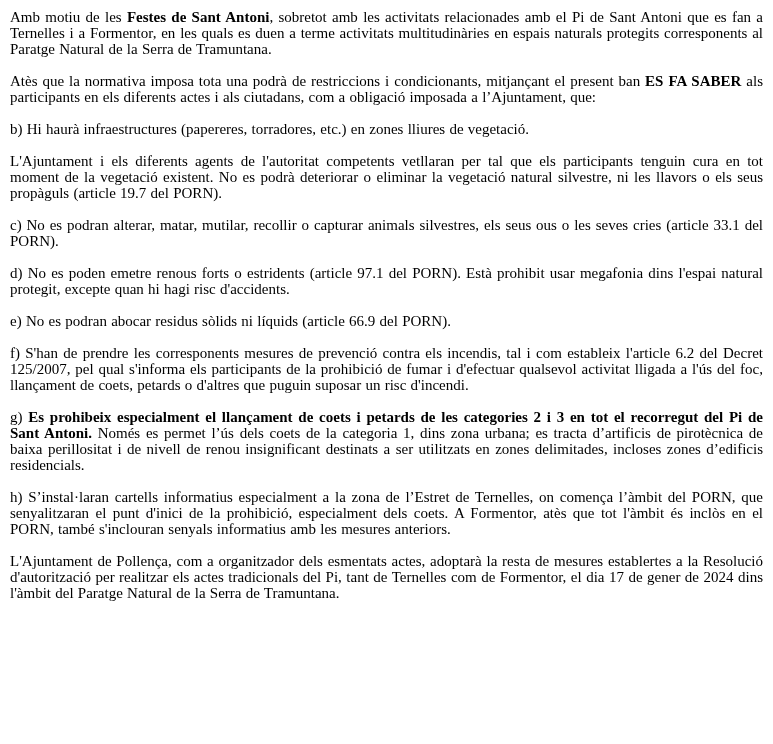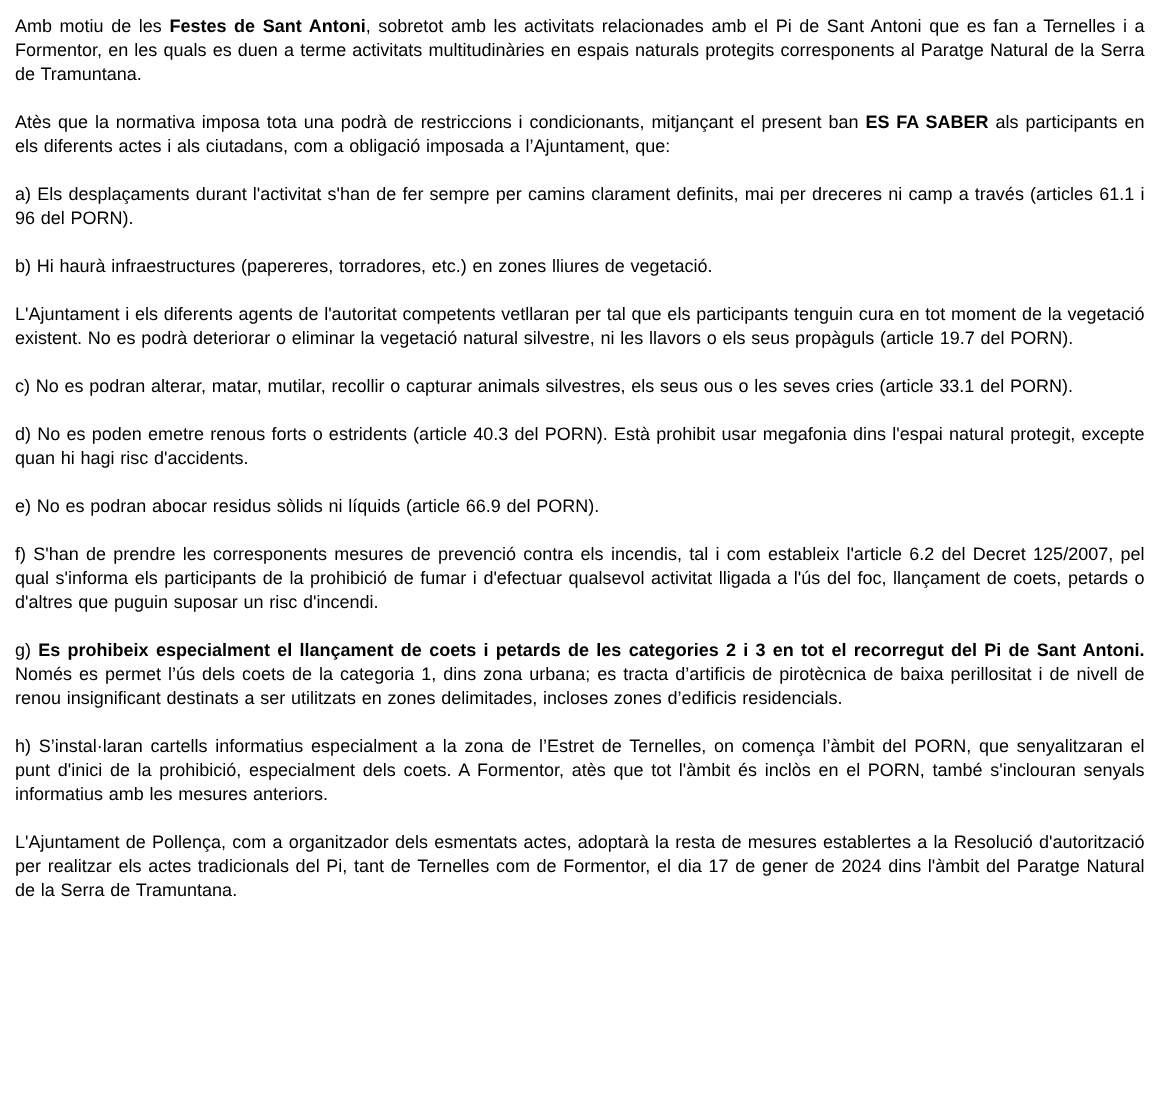--- a/index.html
+++ b/index.html
@@ -11,39 +11,39 @@
     width: 773px;
     height: 744px;
     box-sizing: border-box;
     padding: 9px 10px 0 10px;
     background: #ffffff;
     overflow: hidden;
     font-family: "Liberation Sans", sans-serif;
   }
   .page p {
     margin: 0 0 16px 0;
-    font-size: 12px;
+    font-size: 15px;
     line-height: 16px;
     text-align: justify;
     color: #000000;
     word-spacing: 0.5px;
+    font-family: Liberation Serif, serif;
   }
   .page p b {
     font-weight: bold;
   }
 </style>
 </head>
 <body>
 
 <main class="page">
     <p><span>Amb motiu de les </span><b>Festes de Sant Antoni</b><span>, sobretot amb les activitats relacionades amb el Pi de Sant Antoni que es fan a Ternelles i a Formentor, en les quals es duen a terme activitats multitudinàries en espais naturals protegits corresponents al Paratge Natural de la Serra de Tramuntana.</span></p>
     <p><span>Atès que la normativa imposa tota una podrà de restriccions i condicionants, mitjançant el present ban </span><b>ES FA SABER</b><span> als participants en els diferents actes i als ciutadans, com a obligació imposada a l’Ajuntament, que:</span></p>
-    <p><span>a) Els desplaçaments durant l'activitat s'han de fer sempre per camins clarament definits, mai per dreceres ni camp a través (articles 61.1 i 96 del PORN).</span></p>
     <p><span>b) Hi haurà infraestructures (papereres, torradores, etc.) en zones lliures de vegetació.</span></p>
     <p><span>L'Ajuntament i els diferents agents de l'autoritat competents vetllaran per tal que els participants tenguin cura en tot moment de la vegetació existent. No es podrà deteriorar o eliminar la vegetació natural silvestre, ni les llavors o els seus propàguls (article 19.7 del PORN).</span></p>
     <p><span>c) No es podran alterar, matar, mutilar, recollir o capturar animals silvestres, els seus ous o les seves cries (article 33.1 del PORN).</span></p>
-    <p><span>d) No es poden emetre renous forts o estridents (article 40.3 del PORN). Està prohibit usar megafonia dins l'espai natural protegit, excepte quan hi hagi risc d'accidents.</span></p>
+    <p><span>d) No es poden emetre renous forts o estridents (article 97.1 del PORN). Està prohibit usar megafonia dins l'espai natural protegit, excepte quan hi hagi risc d'accidents.</span></p>
     <p><span>e) No es podran abocar residus sòlids ni líquids (article 66.9 del PORN).</span></p>
     <p><span>f) S'han de prendre les corresponents mesures de prevenció contra els incendis, tal i com estableix l'article 6.2 del Decret 125/2007, pel qual s'informa els participants de la prohibició de fumar i d'efectuar qualsevol activitat lligada a l'ús del foc, llançament de coets, petards o d'altres que puguin suposar un risc d'incendi.</span></p>
     <p><span>g) </span><b>Es prohibeix especialment el llançament de coets i petards de les categories 2 i 3 en tot el recorregut del Pi de Sant Antoni.</b><span> Només es permet l’ús dels coets de la categoria 1, dins zona urbana; es tracta d’artificis de pirotècnica de baixa perillositat i de nivell de renou insignificant destinats a ser utilitzats en zones delimitades, incloses zones d’edificis residencials.</span></p>
     <p><span>h) S’instal·laran cartells informatius especialment a la zona de l’Estret de Ternelles, on comença l’àmbit del PORN, que senyalitzaran el punt d'inici de la prohibició, especialment dels coets. A Formentor, atès que tot l'àmbit és inclòs en el PORN, també s'inclouran senyals informatius amb les mesures anteriors.</span></p>
     <p><span>L'Ajuntament de Pollença, com a organitzador dels esmentats actes, adoptarà la resta de mesures establertes a la Resolució d'autorització per realitzar els actes tradicionals del Pi, tant de Ternelles com de Formentor, el dia 17 de gener de 2024 dins l'àmbit del Paratge Natural de la Serra de Tramuntana.</span></p>
   </main>
 
 </body></html>

